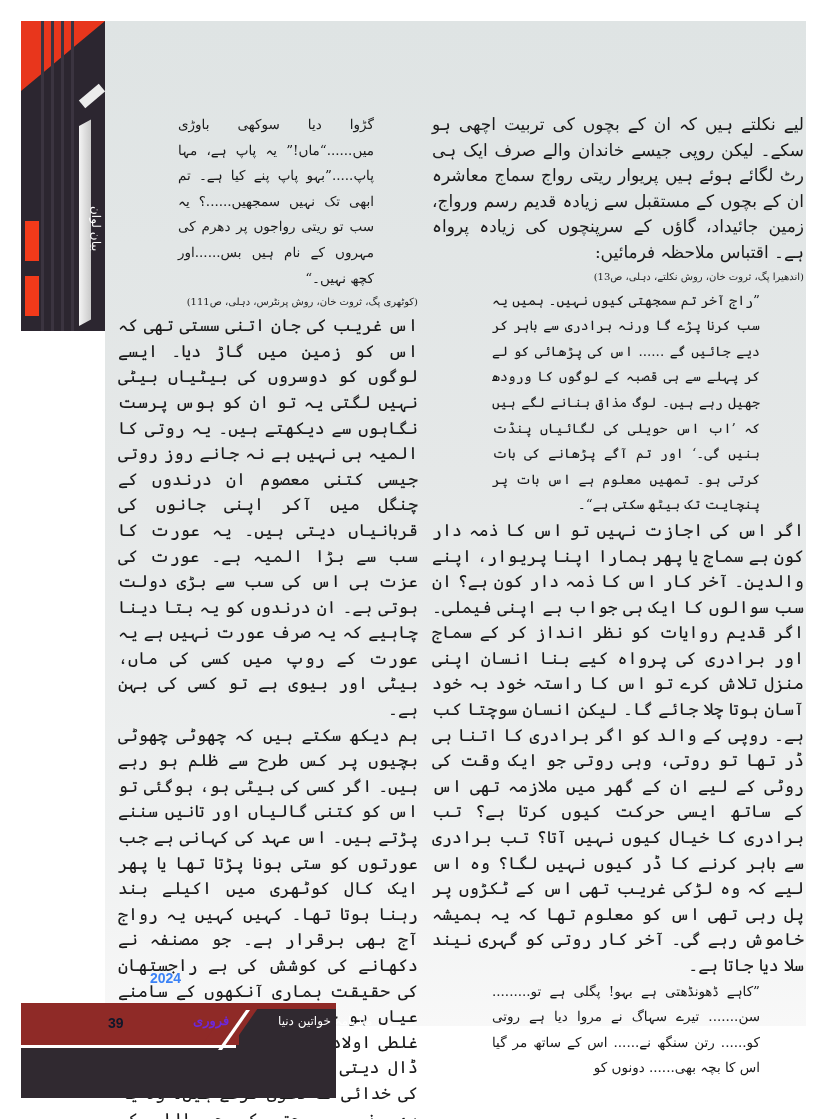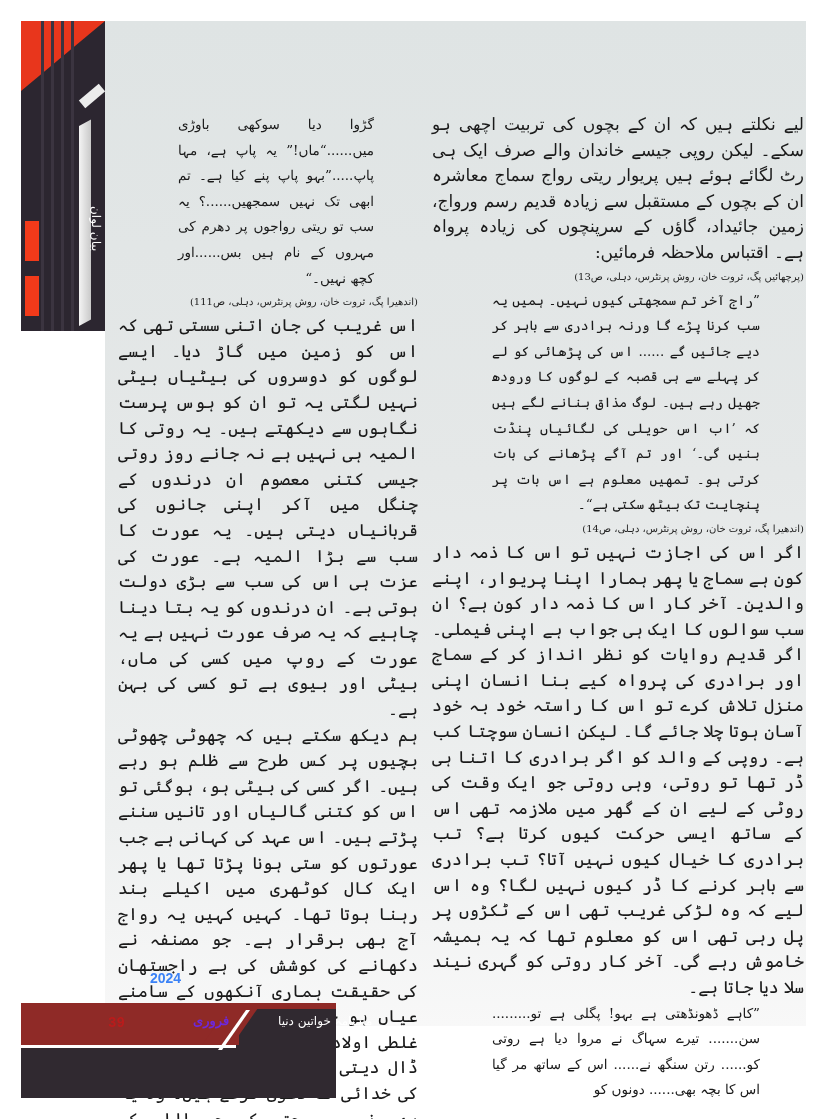--- a/index.html
+++ b/index.html
@@ -20,21 +20,21 @@
   .col-left{left:118px;top:112px;width:300px;}
   .p{font-size:17px;line-height:25.6px;margin:0;}
   .q{font-size:13.5px;line-height:25.6px;margin:0 44px 0 60px;}
   .cite{font-size:10px;line-height:22px;margin:0;text-align:right;color:#222;}
   .footer{position:absolute;left:21px;top:1003px;width:315px;height:95px;background:#302930;}
   .footer-top{position:absolute;left:21px;top:1003px;width:315px;height:6px;background:#8f2a27;}
   .footer-red{position:absolute;left:21px;top:1009px;width:218px;height:36px;background:#8f2a27;}
   .footer-slant{position:absolute;left:214px;top:1009px;width:30px;height:38px;background:#8f2a27;transform:skewX(-35deg);}
   .footer-white-slash{position:absolute;left:232px;top:1010px;width:4px;height:40px;background:#ffffff;transform:skewX(-35deg);}
   .footer-underline{position:absolute;left:21px;top:1045px;width:215px;height:3px;background:#ffffff;}
-  .f-page{position:absolute;left:108px;top:1015px;color:#b91c1c;font-weight:bold;font-size:14px;font-family:Liberation Mono, monospace;}
+  .f-page{position:absolute;left:108px;top:1015px;color:#0f172a;font-weight:bold;font-size:14px;font-family:Liberation Sans, sans-serif;}
   .f-year{position:absolute;left:150px;top:970px;color:#3b82f6;font-weight:bold;font-size:14px;font-family:"Liberation Sans",sans-serif;}
   .f-month{position:absolute;left:193px;top:1013px;color:#6d28d9;font-weight:bold;font-size:13px;direction:rtl;font-family:"DejaVu Serif",serif;}
   .f-mag{position:absolute;left:246px;top:1014px;color:#ffffff;font-size:12px;direction:rtl;font-family:"DejaVu Serif",serif;margin-left:32px;}
 </style>
 </head>
 <body>
 
 <div class="page"></div>
 <div class="content-bg"></div>
 
@@ -46,30 +46,29 @@
   <div class="stripe" style="left:50px"></div>
   <div class="red-bar" style="top:200px;height:40px"></div>
   <div class="red-bar" style="top:255px;height:40px"></div>
   <div class="white-blade"></div>
   <div class="white-blade2"></div>
   <div class="side-label">بیان لوان</div>
 </div>
 
 <div class="col col-right">
   <p class="p">لیے نکلتے ہیں کہ ان کے بچوں کی تربیت اچھی ہو سکے۔ لیکن روپی جیسے خاندان والے صرف ایک ہی رٹ لگائے ہوئے ہیں پریوار ریتی رواج سماج معاشرہ ان کے بچوں کے مستقبل سے زیادہ قدیم رسم ورواج، زمین جائیداد، گاؤں کے سرپنچوں کی زیادہ پرواہ ہے۔ اقتباس ملاحظہ فرمائیں:</p>
-  <p class="cite">(پرچھائیں پگ، ثروت خان، روش پرنٹرس، دہلی، ص13)</p>
+  <p class="cite">(اندھیرا پگ، ثروت خان، روش نکلتے، دہلی، ص13)</p>
   <p class="q">”راج آخر تم سمجھتی کیوں نہیں۔ ہمیں یہ سب کرنا پڑے گا ورنہ برادری سے باہر کر دیے جائیں گے ...... اس کی پڑھائی کو لے کر پہلے سے ہی قصبہ کے لوگوں کا ورودھ جھیل رہے ہیں۔ لوگ مذاق بنانے لگے ہیں کہ ’اب اس حویلی کی لگائیاں پنڈت بنیں گی۔‘ اور تم آگے پڑھانے کی بات کرتی ہو۔ تمھیں معلوم ہے اس بات پر پنچایت تک بیٹھ سکتی ہے“۔</p>
-  <p class="cite">(اندھیرا پگ، ثروت خان، روش پرنٹرس، دہلی، ص14)</p>
   <p class="p">اگر اس کی اجازت نہیں تو اس کا ذمہ دار کون ہے سماج یا پھر ہمارا اپنا پریوار، اپنے والدین۔ آخر کار اس کا ذمہ دار کون ہے؟ ان سب سوالوں کا ایک ہی جواب ہے اپنی فیملی۔ اگر قدیم روایات کو نظر انداز کر کے سماج اور برادری کی پرواہ کیے بنا انسان اپنی منزل تلاش کرے تو اس کا راستہ خود بہ خود آسان ہوتا چلا جائے گا۔ لیکن انسان سوچتا کب ہے۔ روپی کے والد کو اگر برادری کا اتنا ہی ڈر تھا تو روتی، وہی روتی جو ایک وقت کی روٹی کے لیے ان کے گھر میں ملازمہ تھی اس کے ساتھ ایسی حرکت کیوں کرتا ہے؟ تب برادری کا خیال کیوں نہیں آتا؟ تب برادری سے باہر کرنے کا ڈر کیوں نہیں لگا؟ وہ اس لیے کہ وہ لڑکی غریب تھی اس کے ٹکڑوں پر پل رہی تھی اس کو معلوم تھا کہ یہ ہمیشہ خاموش رہے گی۔ آخر کار روتی کو گہری نیند سلا دیا جاتا ہے۔</p>
   <p class="q">”کاہے ڈھونڈھتی ہے بہو! پگلی ہے تو......... سن....... تیرے سہاگ نے مروا دیا ہے روتی کو...... رتن سنگھ نے...... اس کے ساتھ مر گیا اس کا بچہ بھی...... دونوں کو</p>
 </div>
 
 <div class="col col-left">
   <p class="q">گڑوا دیا سوکھی باوڑی میں......“ماں!” یہ پاپ ہے، مہا پاپ.....”بہو پاپ پنے کیا ہے۔ تم ابھی تک نہیں سمجھیں......؟ یہ سب تو ریتی رواجوں پر دھرم کی مہروں کے نام ہیں بس......اور کچھ نہیں۔“</p>
-  <p class="cite">(اندھیرا پگ، ثروت خان، روش پرنٹرس، دہلی، ص111)</p>
+  <p class="cite">(کوٹھری پگ، ثروت خان، روش پرنٹرس، دہلی، ص111)</p>
   <p class="p">اس غریب کی جان اتنی سستی تھی کہ اس کو زمین میں گاڑ دیا۔ ایسے لوگوں کو دوسروں کی بیٹیاں بیٹی نہیں لگتی یہ تو ان کو ہوس پرست نگاہوں سے دیکھتے ہیں۔ یہ روتی کا المیہ ہی نہیں ہے نہ جانے روز روتی جیسی کتنی معصوم ان درندوں کے چنگل میں آکر اپنی جانوں کی قربانیاں دیتی ہیں۔ یہ عورت کا سب سے بڑا المیہ ہے۔ عورت کی عزت ہی اس کی سب سے بڑی دولت ہوتی ہے۔ ان درندوں کو یہ بتا دینا چاہیے کہ یہ صرف عورت نہیں ہے یہ عورت کے روپ میں کسی کی ماں، بیٹی اور بیوی ہے تو کسی کی بہن ہے۔</p>
   <p class="p">ہم دیکھ سکتے ہیں کہ چھوٹی چھوٹی بچیوں پر کس طرح سے ظلم ہو رہے ہیں۔ اگر کسی کی بیٹی ہو، ہوگئی تو اس کو کتنی گالیاں اور تانیں سننے پڑتے ہیں۔ اس عہد کی کہانی ہے جب عورتوں کو ستی ہونا پڑتا تھا یا پھر ایک کال کوٹھری میں اکیلے بند رہنا ہوتا تھا۔ کہیں کہیں یہ رواج آج بھی برقرار ہے۔ جو مصنفہ نے دکھانے کی کوشش کی ہے راجستھان کی حقیقت ہماری آنکھوں کے سامنے عیاں ہو جاتی ہے۔ والدین کی ایک غلطی اولاد کو کتنے بڑے امتحان میں ڈال دیتی ہے۔ کس طرح سے لوگ خدا کی خدائی کا دعویٰ کرتے ہیں۔ وہ یہ بھی نہیں سوچتے کہ جو اللہ کو منظور تھا وہ ہو گیا۔ موت تو ایک نہ ایک دن آنی ہے۔</p>
   <p class="p">یہ اس روپی کی کہانی ہے جو شادی کے چار ماہ بعد ہی بیوہ ہو گئی تھی۔ اب اس کو وہ ساری قدیم رسمیں نبھانی تھی جو برسوں سے چلی آ رہی تھیں۔ روپی کو تو یہ بھی نہیں معلوم کہ اس کے ساتھ یہ کیا ہو رہا ہے۔ وہ تو سارے ظلم چپ چاپ ہی سہہ رہی تھی۔ اس کی سننے والا کون اس کے ساتھ تھا۔ اب بند کوٹھری میں اس کی زندگی گزر رہی تھی۔ اس کی ساس اس پر طرح طرح سے الزامات لگاتی ہے، گالیاں دیتی ہے۔</p>
 
 </div>
 
 <div class="footer"></div>
 <div class="footer-top"></div>
 <div class="footer-red"></div>
 <div class="footer-slant"></div>

